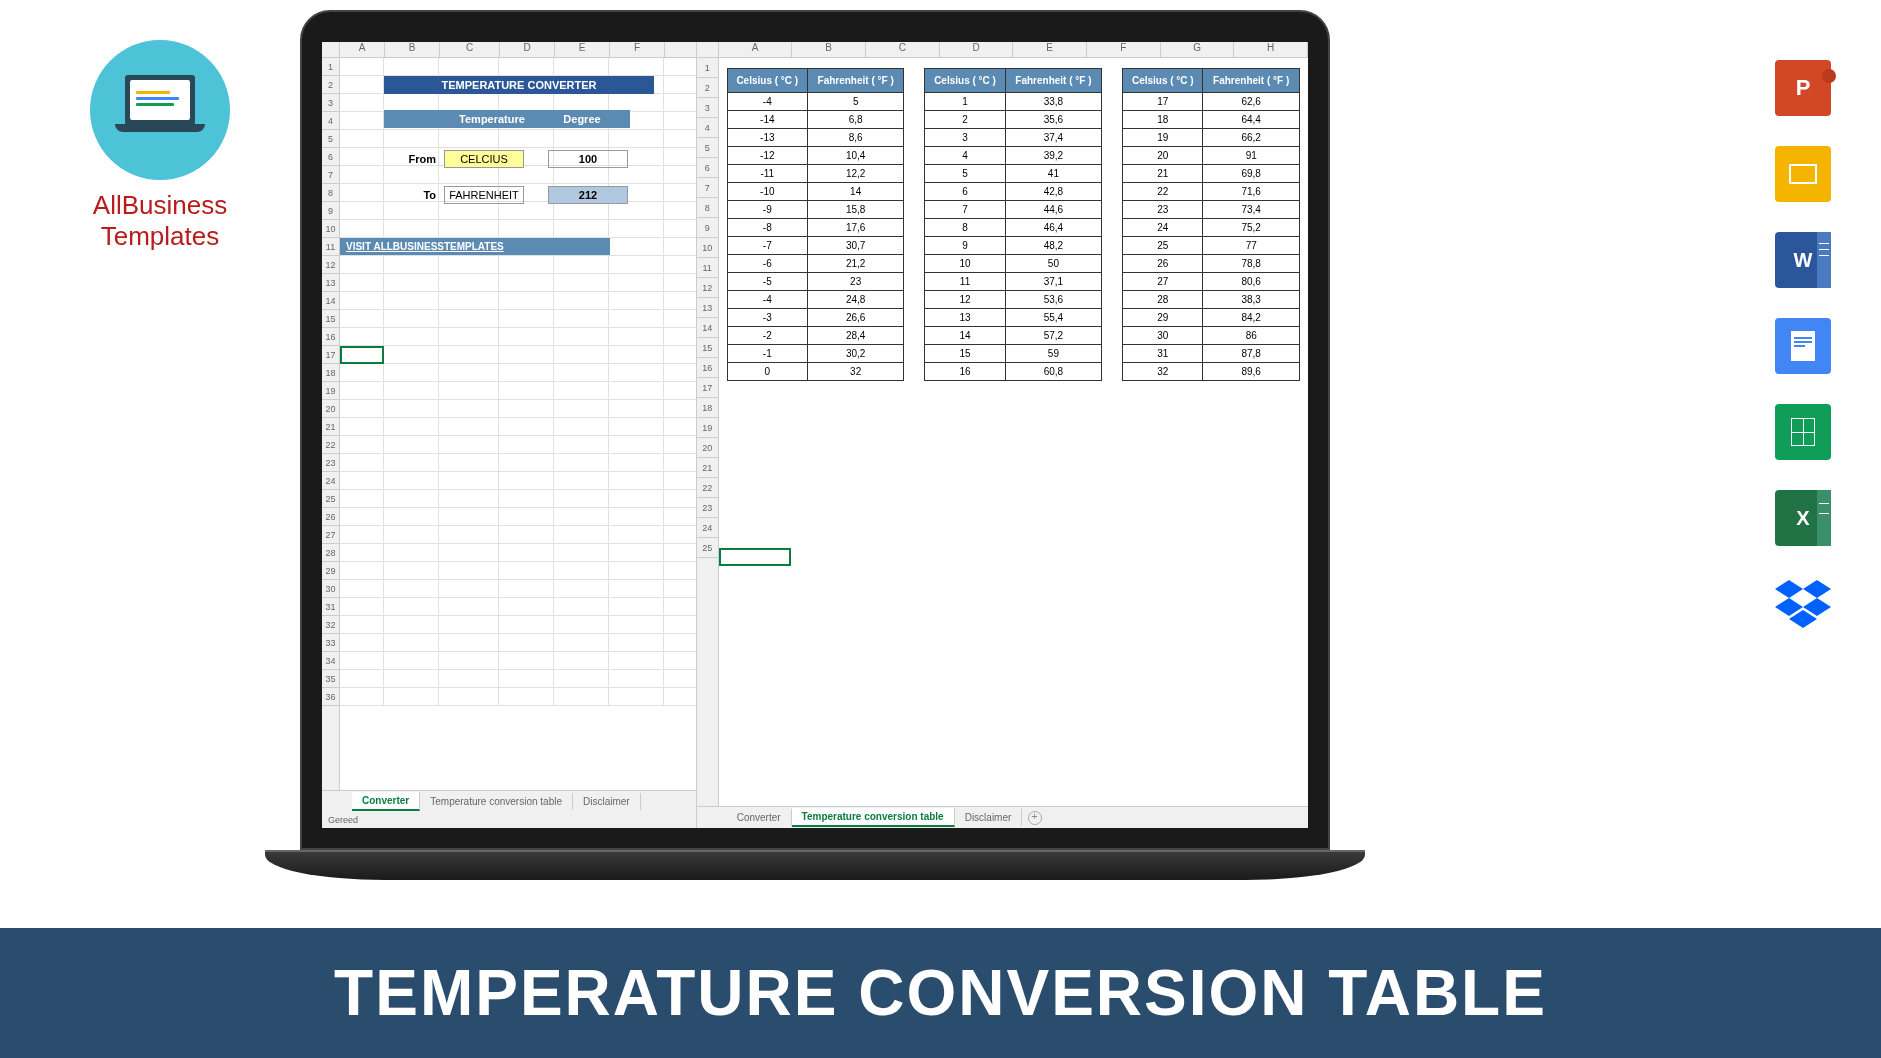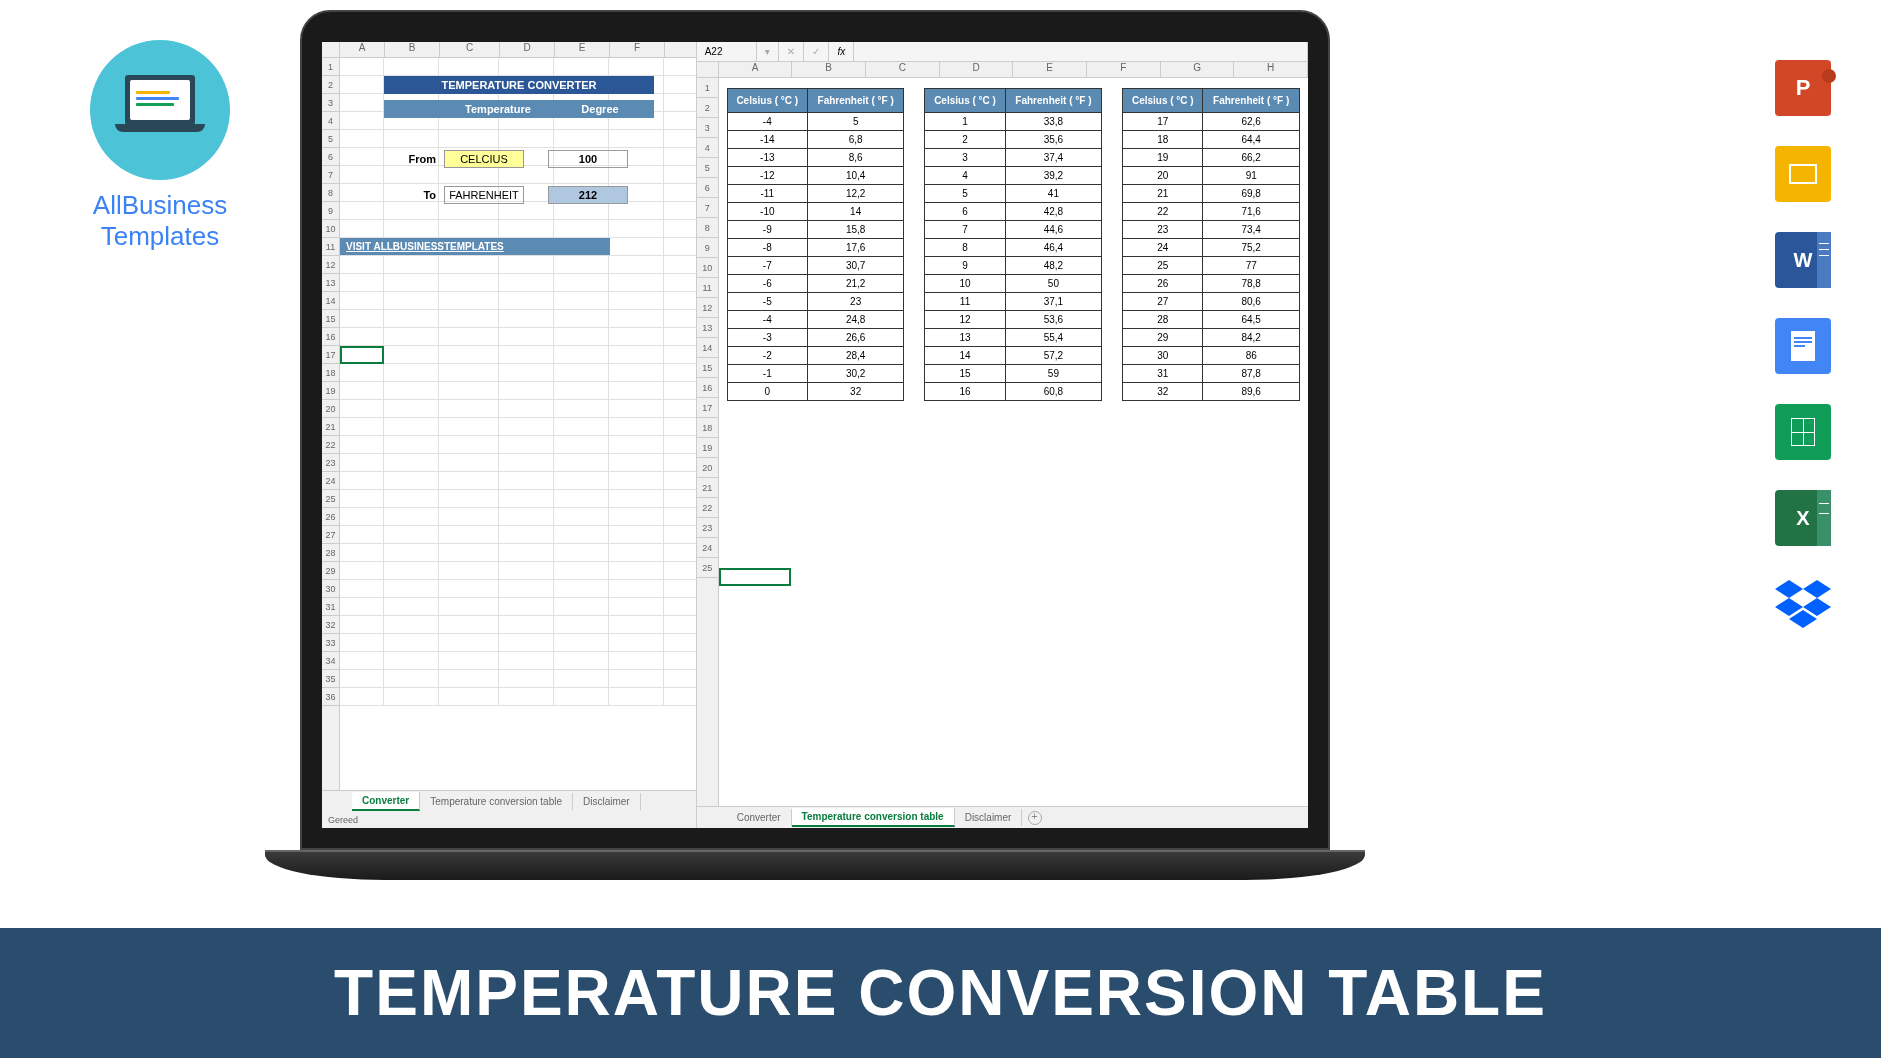--- a/index.html
+++ b/index.html
@@ -5,21 +5,21 @@
 * { box-sizing: border-box; margin: 0; padding: 0; }
 body { font-family: Arial, sans-serif; background: #fff; width: 1881px; height: 1058px; position: relative; overflow: hidden; }
 
 .logo { position: absolute; left: 60px; top: 40px; width: 200px; text-align: center; }
 .logo-circle { width: 140px; height: 140px; border-radius: 50%; background: #4dc3d8; margin: 0 auto 10px; position: relative; }
 .logo-laptop { position: absolute; top: 35px; left: 25px; width: 90px; height: 65px; }
 .logo-laptop-screen { width: 70px; height: 50px; background: #2a4758; border-radius: 3px; margin: 0 auto; padding: 5px; }
 .logo-laptop-inner { background: #fff; width: 100%; height: 100%; border-radius: 2px; padding: 8px 6px; }
 .logo-line { height: 3px; margin: 3px 0; border-radius: 1px; }
 .logo-laptop-base { width: 90px; height: 8px; background: #2a4758; border-radius: 0 0 8px 8px; margin-top: -1px; }
-.logo-text { font-size: 26px; color: #3b82f6; line-height: 1.2; }
+.logo-text { font-size: 26px; color: #b91c1c; line-height: 1.2; }
 
 .app-icons { position: absolute; right: 50px; top: 60px; display: flex; flex-direction: column; gap: 30px; }
 .app-icon { width: 56px; height: 56px; border-radius: 4px; position: relative; display: flex; align-items: center; justify-content: center; color: #fff; font-weight: bold; font-size: 20px; }
 
 .laptop-frame { position: absolute; left: 300px; top: 10px; width: 1030px; height: 880px; }
 .laptop-bezel { width: 100%; height: 840px; background: #1a1a1a; border-radius: 30px 30px 0 0; padding: 30px 20px 20px; border: 2px solid #444; }
 .laptop-screen { width: 100%; height: 100%; background: #fff; display: flex; }
 .laptop-base { width: 1100px; height: 30px; background: linear-gradient(#3a3a3a, #1a1a1a); margin-left: -35px; border-radius: 0 0 120px 120px / 0 0 25px 25px; border-top: 2px solid #666; }
 
 .sheet { position: relative; background: #fff; font-size: 11px; display: flex; flex-direction: column; }
@@ -478,21 +478,21 @@
                   <div class="grid-cell" style="width: 55px;"></div>
                   <div class="grid-cell" style="width: 60px;"></div>
                   <div class="grid-cell" style="width: 55px;"></div>
                   <div class="grid-cell" style="width: 55px;"></div>
                   <div class="grid-cell" style="width: 55px;"></div>
                 </div>
               </div>
             <div class="overlay" style="left:44px;top:18px;width:270px">
               <div class="converter-title">TEMPERATURE CONVERTER</div>
             </div>
-            <div class="overlay" style="left:44px;top:42px;width:270px">
+            <div class="overlay" style="left:44px;top:52px;width:246px">
               <div class="converter-header">
                 <span style="flex:0 0 60px"></span>
                 <span>Temperature</span>
                 <span>Degree</span>
               </div>
             </div>
             <div class="overlay conv-row" style="left:44px;top:90px;width:270px">
               <div class="conv-label">From</div>
               <div class="conv-cell yellow">CELCIUS</div>
               <div style="width:20px"></div>
@@ -512,28 +512,20 @@
         </div>
         <div class="sheet-tabs">
           <div class="tab active">Converter</div>
           <div class="tab">Temperature conversion table</div>
           <div class="tab">Disclaimer</div>
         </div>
         <div class="status-bar">Gereed</div>
       </div>
 
       <div class="sheet sheet-right">
-        <div class="formula-bar">
-          <div class="fb-cell" style="width:60px">A22</div>
-          <div class="fb-cell" style="color:#aaa">▾</div>
-          <div class="fb-cell" style="color:#aaa">✕</div>
-          <div class="fb-cell" style="color:#aaa">✓</div>
-          <div class="fb-cell" style="font-style:italic">fx</div>
-          <div class="fb-cell" style="flex:1"></div>
-        </div>
         <div class="col-headers">
           <div class="col-h" style="width:22px"></div>
           <div class="col-h" style="flex:1">A</div>
           <div class="col-h" style="flex:1">B</div>
           <div class="col-h" style="flex:1">C</div>
           <div class="col-h" style="flex:1">D</div>
           <div class="col-h" style="flex:1">E</div>
           <div class="col-h" style="flex:1">F</div>
           <div class="col-h" style="flex:1">G</div>
           <div class="col-h" style="flex:1">H</div>
@@ -764,21 +756,21 @@
                       <tr>
                         <td>26</td>
                         <td>78,8</td>
                       </tr>
                       <tr>
                         <td>27</td>
                         <td>80,6</td>
                       </tr>
                       <tr>
                         <td>28</td>
-                        <td>64,5</td>
+                        <td>38,3</td>
                       </tr>
                       <tr>
                         <td>29</td>
                         <td>84,2</td>
                       </tr>
                       <tr>
                         <td>30</td>
                         <td>86</td>
                       </tr>
                       <tr>

